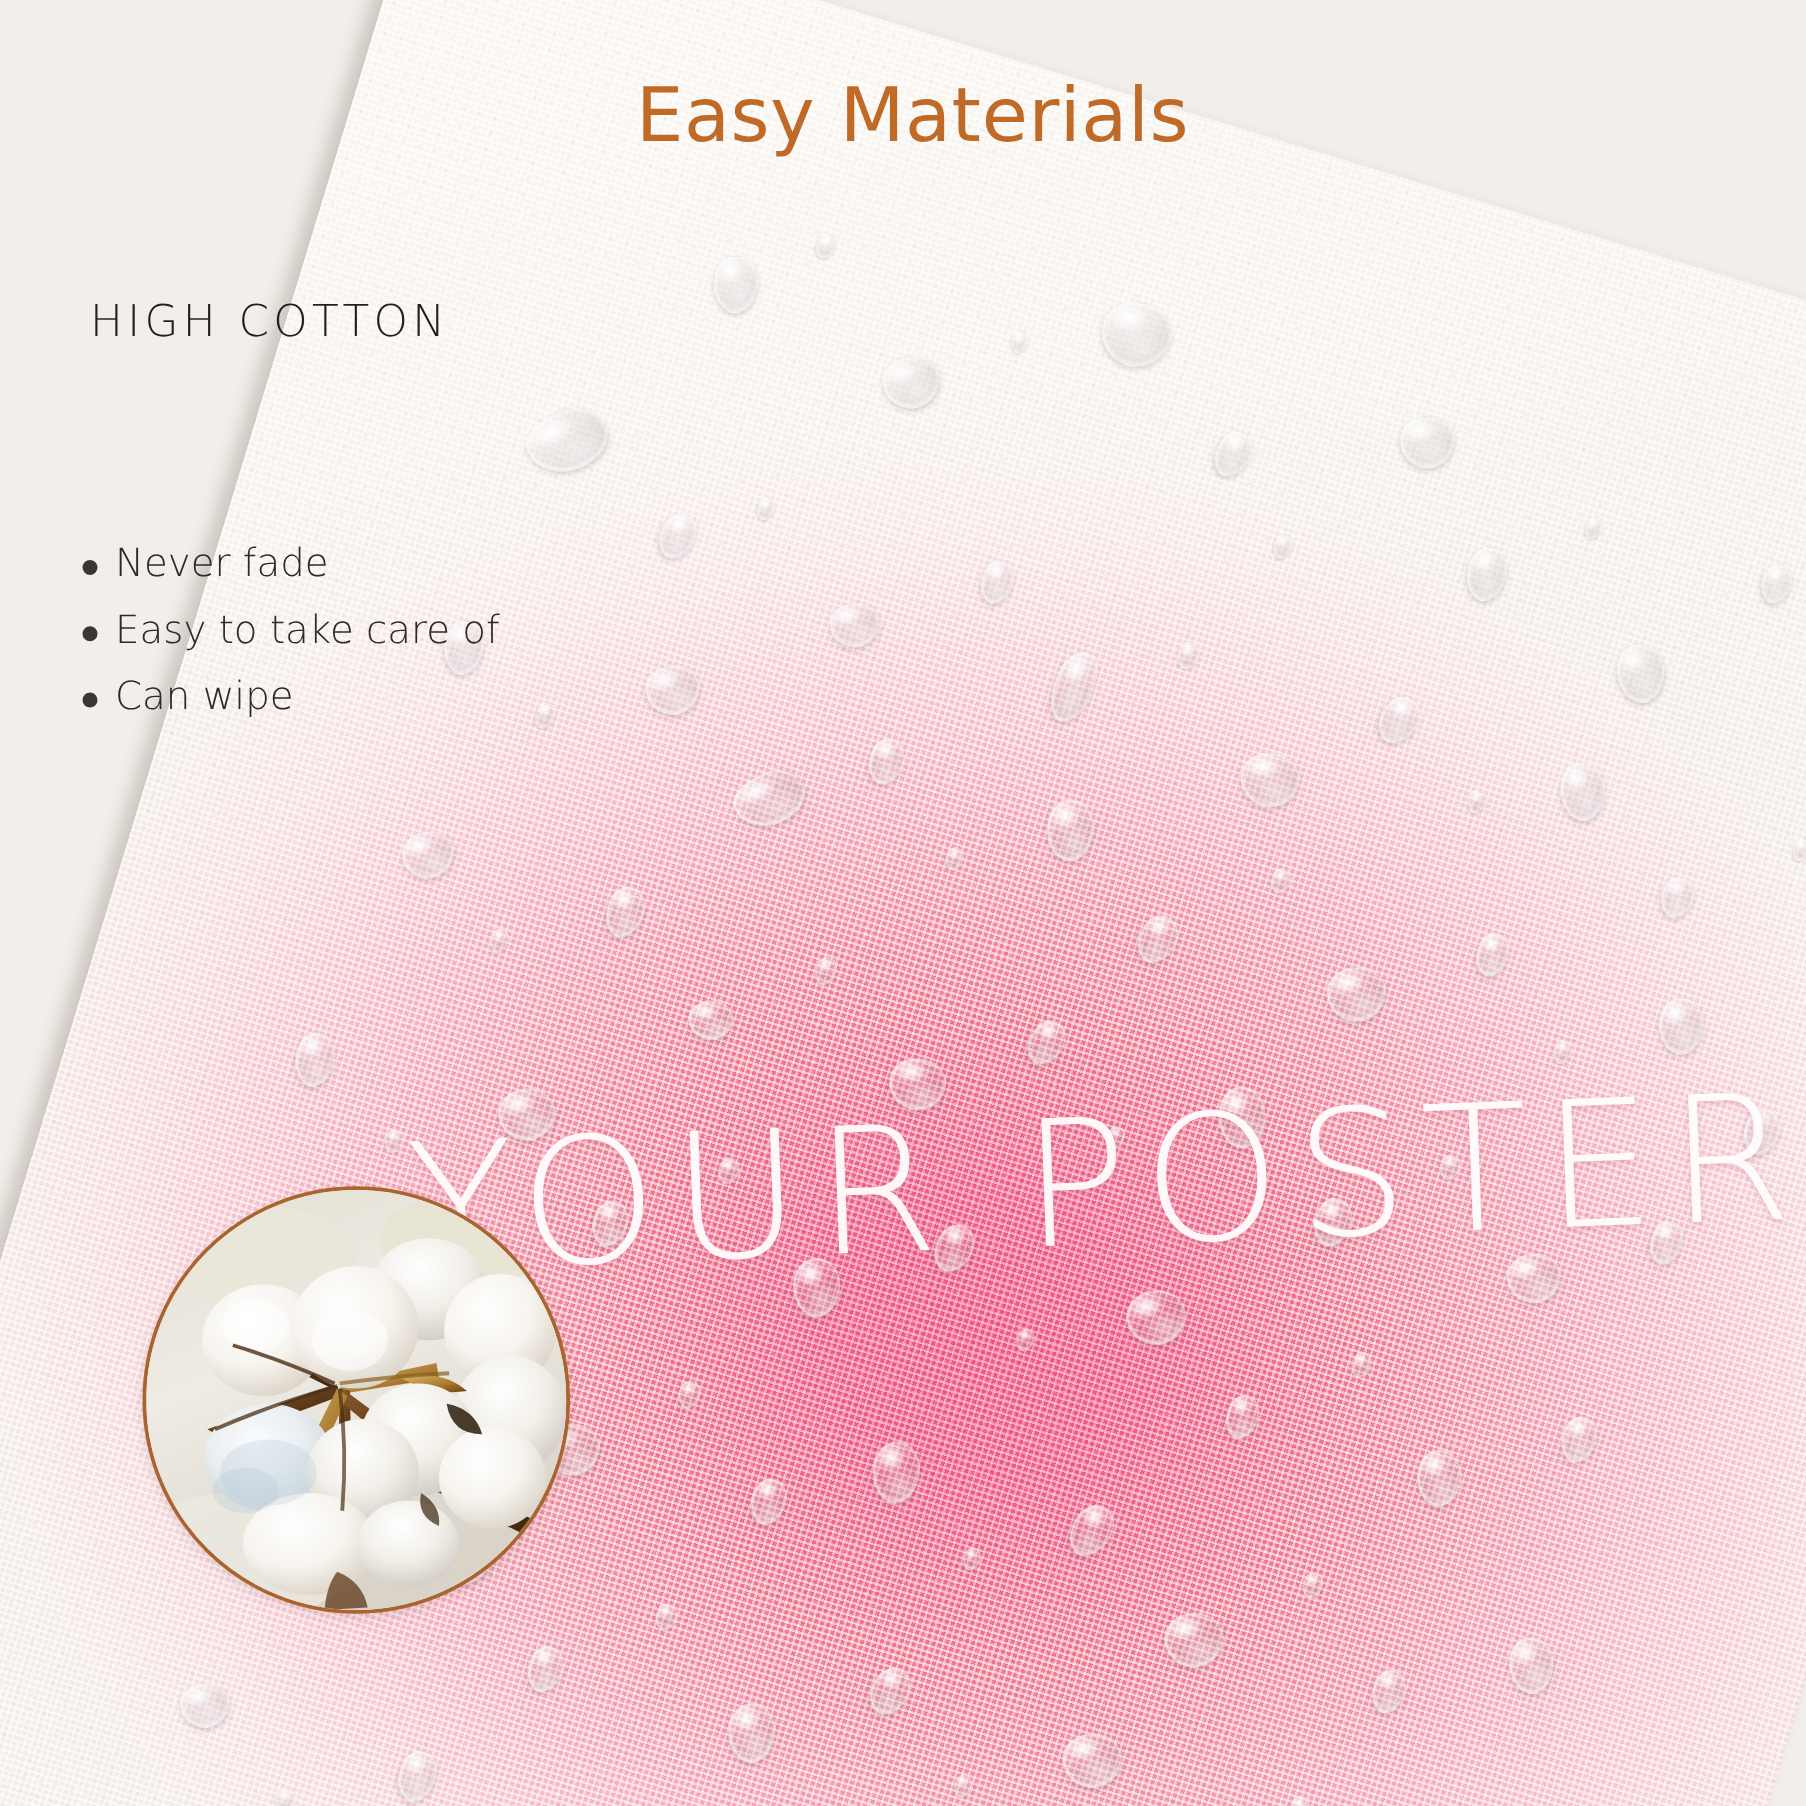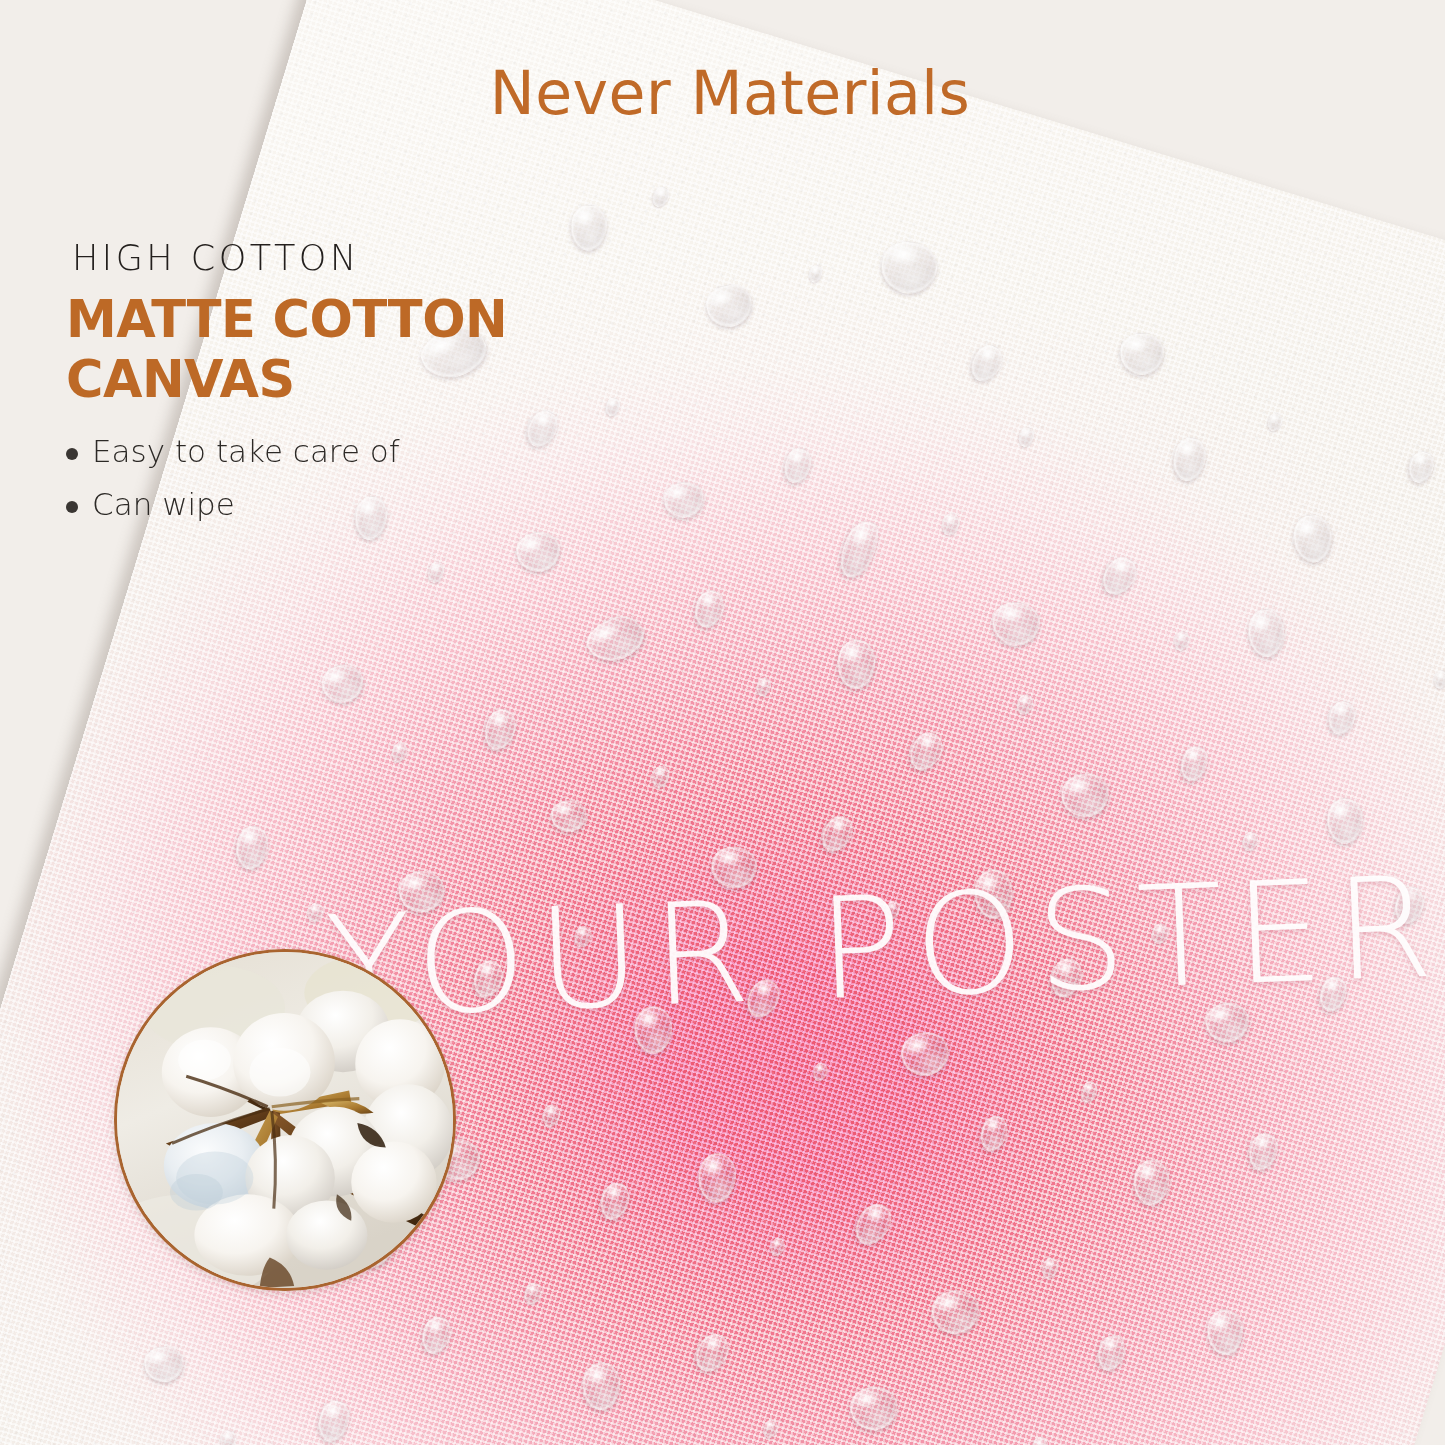--- a/index.html
+++ b/index.html
@@ -261,27 +261,27 @@
 
       <div class="drop" style="left:240px;top:1430px;width:38px;height:34px;transform:rotate(-24deg);"></div>
       <div class="drop tiny" style="left:336px;top:1492px;width:13px;height:18px;"></div>
       <div class="drop" style="left:424px;top:1432px;width:28px;height:40px;"></div>
 
     </div>
 
     <div class="poster-text">YOUR POSTER</div>
   </div>
 
-  <div class="headline">Never Materials</div>
+  <div class="headline">Easy Materials</div>
 
   <div class="kicker">HIGH COTTON</div>
 
-  <div class="product-title">MATTE COTTON CANVAS</div>
 
   <ul class="features">
+    <li>Never fade</li>
     <li>Easy to take care of</li>
     <li>Can wipe</li>
   </ul>
 
   <div class="cotton-circle">
     <svg viewBox="0 0 330 330" xmlns="http://www.w3.org/2000/svg">
       <defs>
         <radialGradient id="bollA" cx="38%" cy="32%" r="70%">
           <stop offset="0%" stop-color="#ffffff"></stop>
           <stop offset="58%" stop-color="#f7f4ef"></stop>

